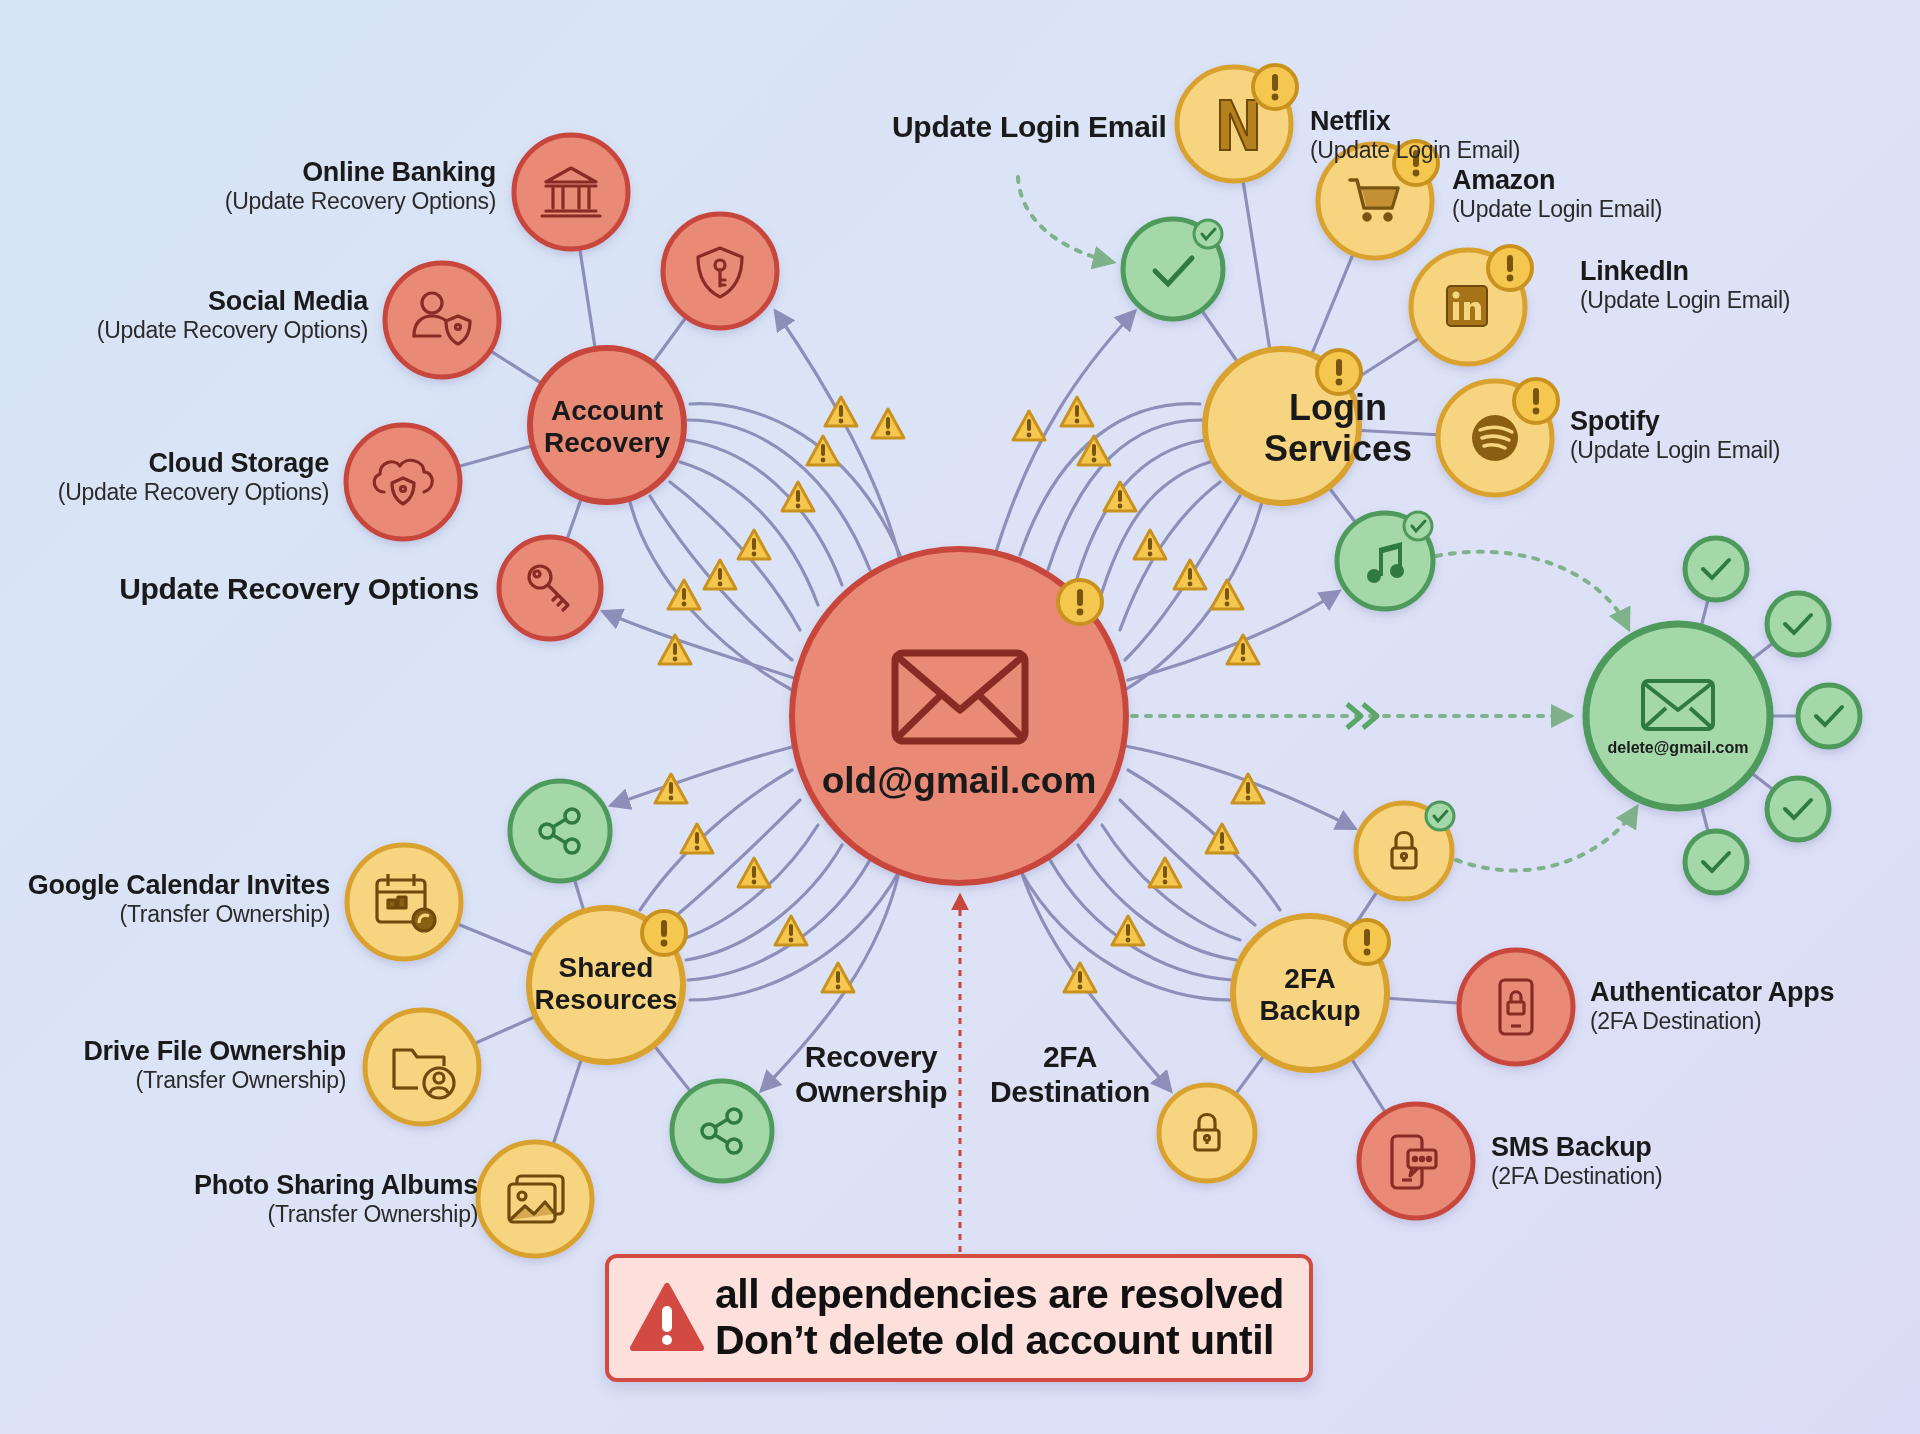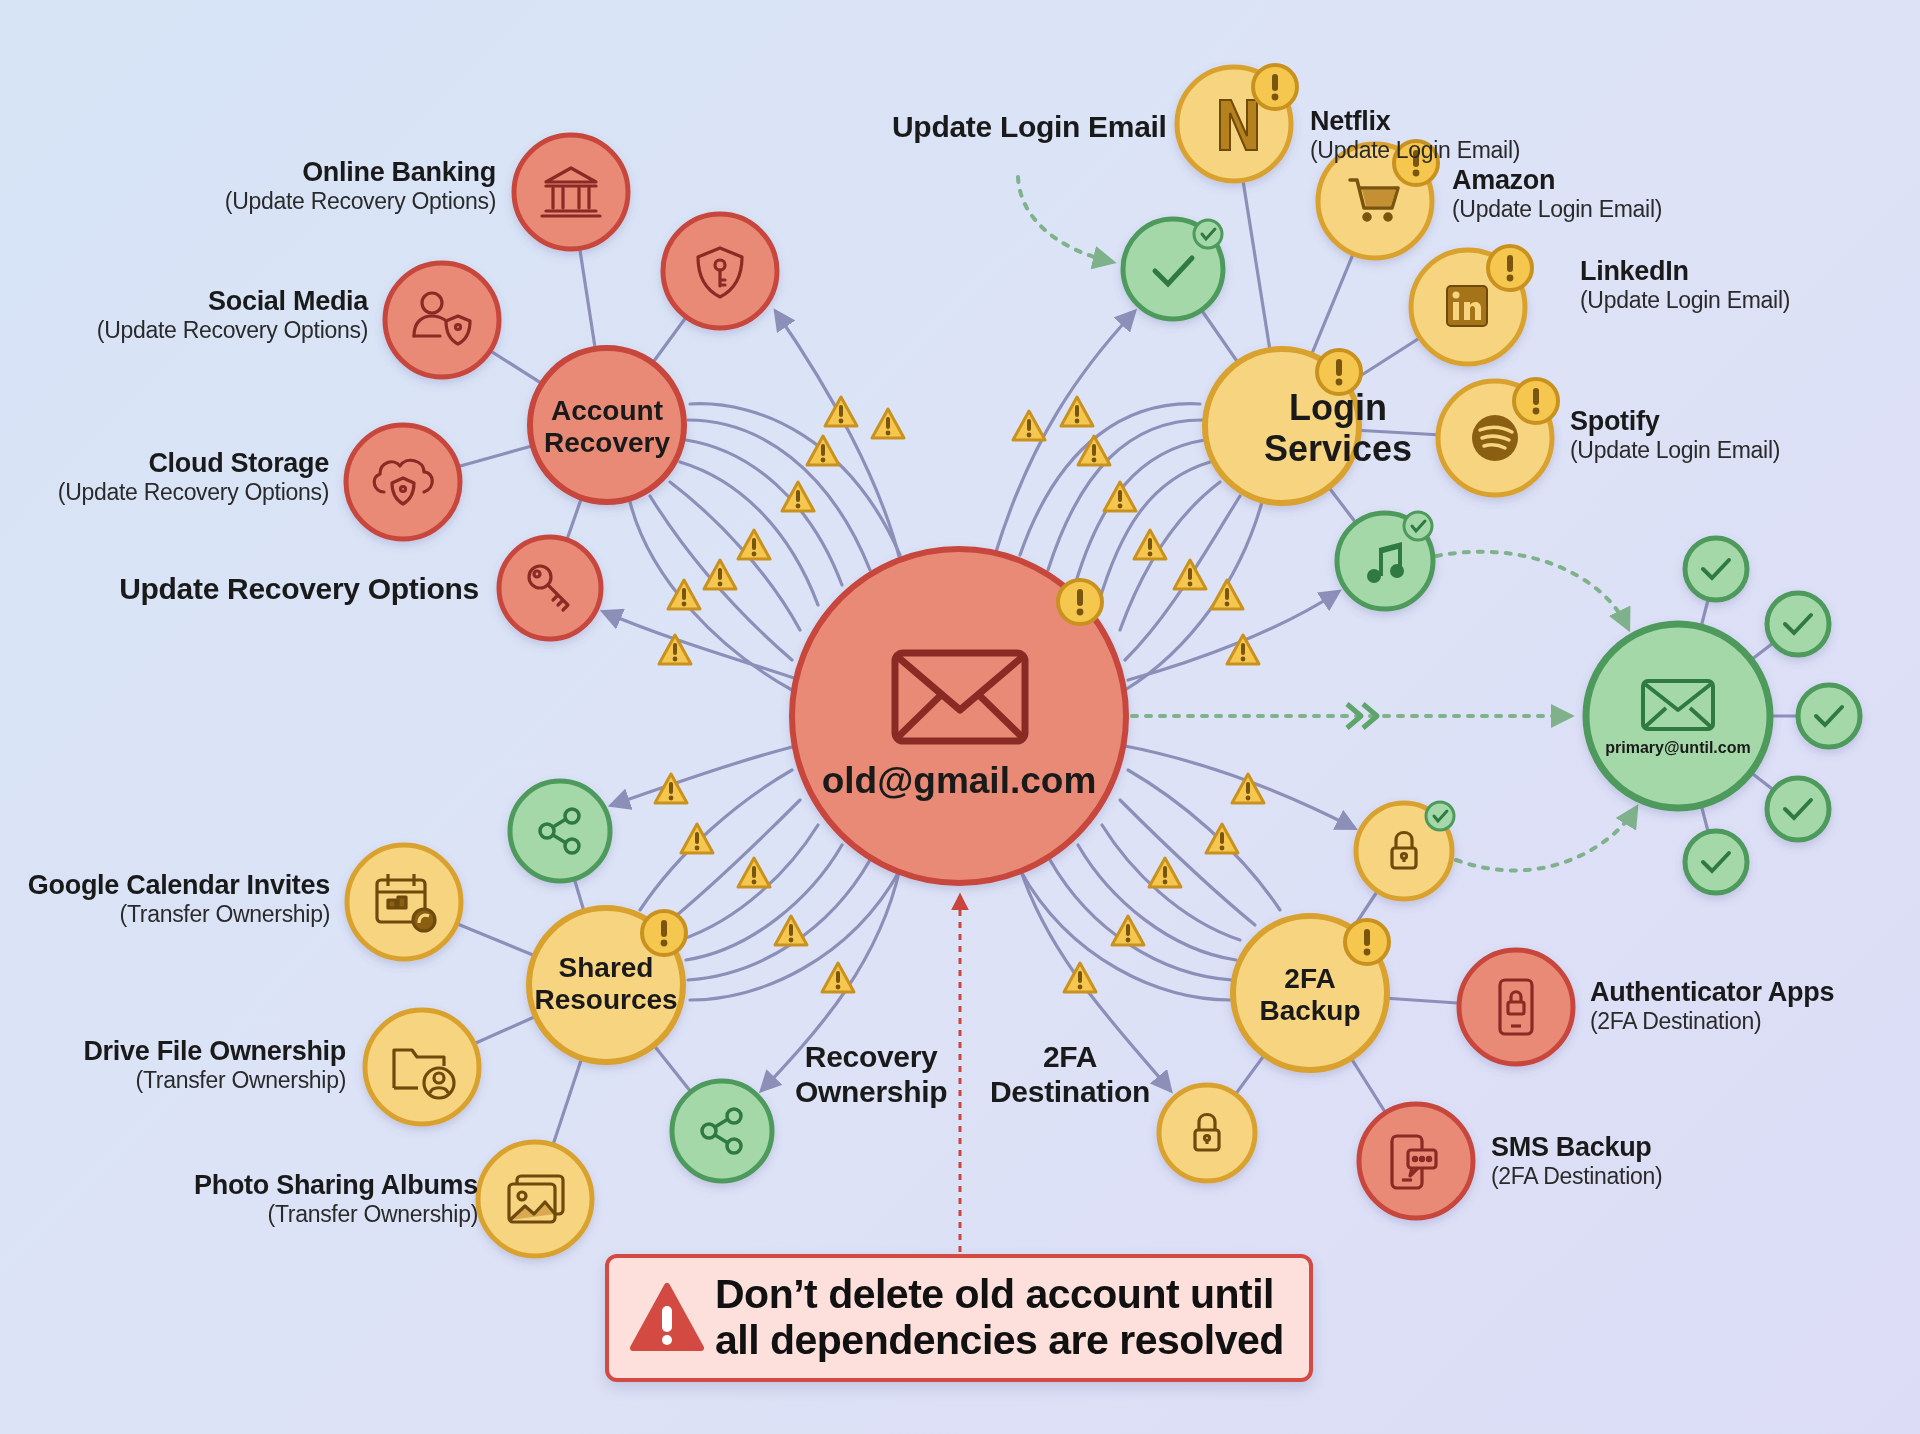--- a/index.html
+++ b/index.html
@@ -380,21 +380,21 @@
     <use href="#badgeWarn" x="1339" y="372"></use>
     <use href="#badgeWarn" x="664" y="933"></use>
     <use href="#badgeWarn" x="1367" y="942"></use>
     <use href="#badgeCheck" x="1208" y="234"></use>
     <use href="#badgeCheck" x="1418" y="526"></use>
     <use href="#badgeCheck" x="1440" y="816"></use>
   </g>
 </svg>
 
 <div class="nodelabel" style="left:959px;top:781px;font-size:37px;">old@gmail.com</div>
-<div class="nodelabel" style="left:1678px;top:748px;font-size:16px;">primary@until.com</div>
+<div class="nodelabel" style="left:1678px;top:748px;font-size:16px;">delete@gmail.com</div>
 
 <div class="nodelabel" style="left:607px;top:427px;font-size:28px;">
   <div>Account</div>
   <div>Recovery</div>
 </div>
 <div class="nodelabel" style="left:1338px;top:428px;font-size:36px;">
   <div>Login</div>
   <div>Services</div>
 </div>
 <div class="nodelabel" style="left:606px;top:984px;font-size:28px;">
@@ -468,16 +468,16 @@
   <span class="s">(2FA Destination)</span>
 </div>
 
 <div class="alert">
   <svg width="80" height="80" viewBox="0 0 80 80" style="margin-left:18px;">
     <path d="M40 8 L74 70 L6 70 Z" fill="#d24a42" stroke="#d24a42" stroke-width="6" stroke-linejoin="round"></path>
     <rect x="35" y="28" width="10" height="26" rx="5" fill="#fff"></rect>
     <circle cx="40" cy="62" r="5" fill="#fff"></circle>
   </svg>
   <div class="txt">
+    <div>all dependencies are resolved</div>
     <div>Don’t delete old account until</div>
-    <div>all dependencies are resolved</div>
   </div>
 </div>
 
 </body></html>

